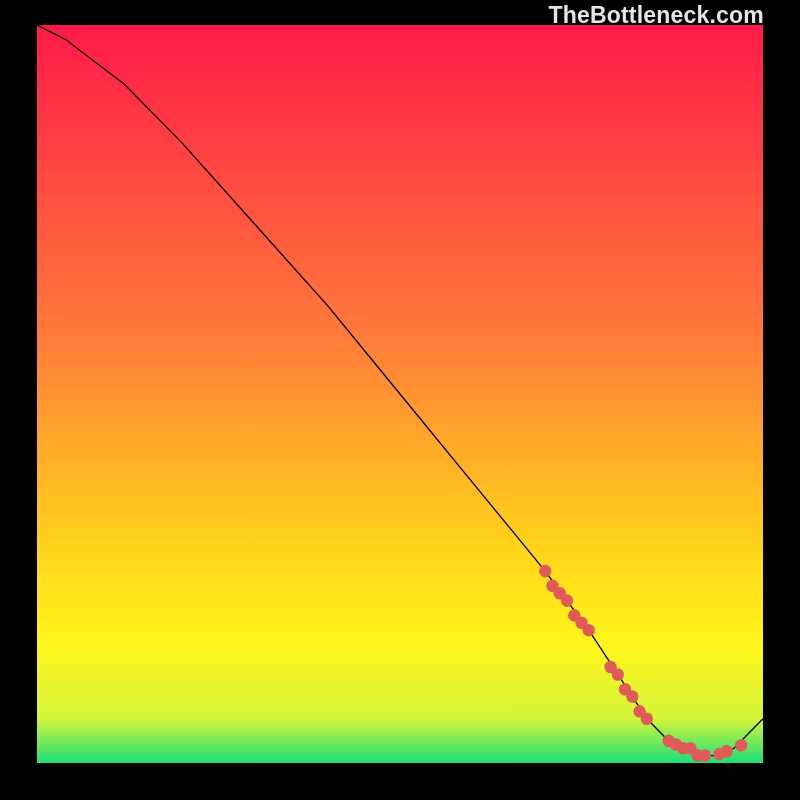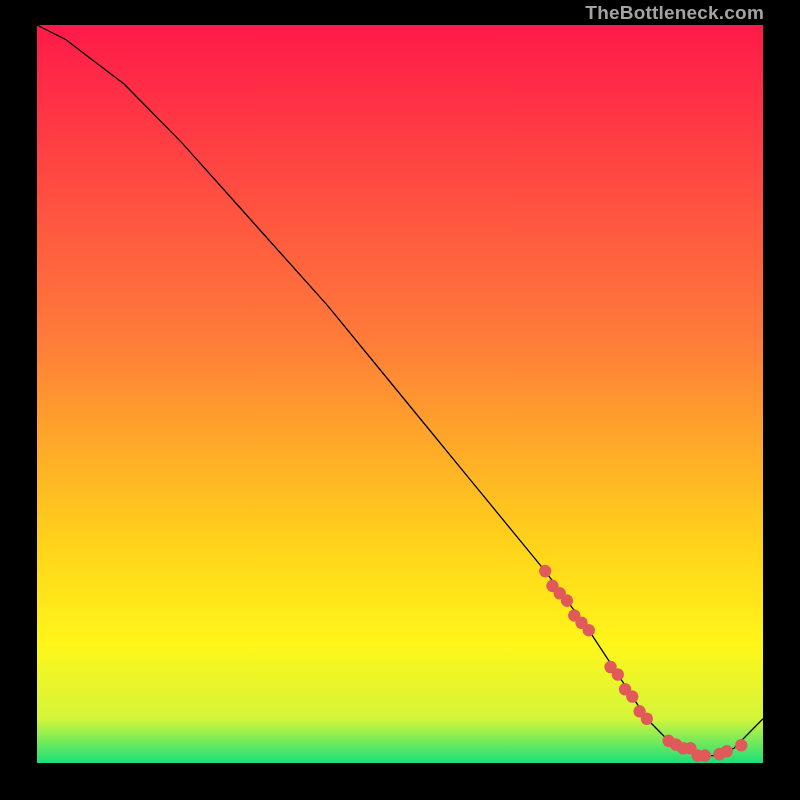--- a/index.html
+++ b/index.html
@@ -26,23 +26,23 @@
   }
   .plot svg {
     display: block;
     width: 726px;
     height: 738px;
   }
   .watermark {
     position: absolute;
     top: 2px;
     right: 36px;
-    font-size: 19px;
+    font-size: 23px;
     font-weight: 600;
-    color: #a3a3a3;
+    color: #e5e5e5;
     letter-spacing: 0.2px;
     white-space: nowrap;
   }
 </style>
 </head>
 <body>
 
 <div class="stage">
 
   <div class="plot">

